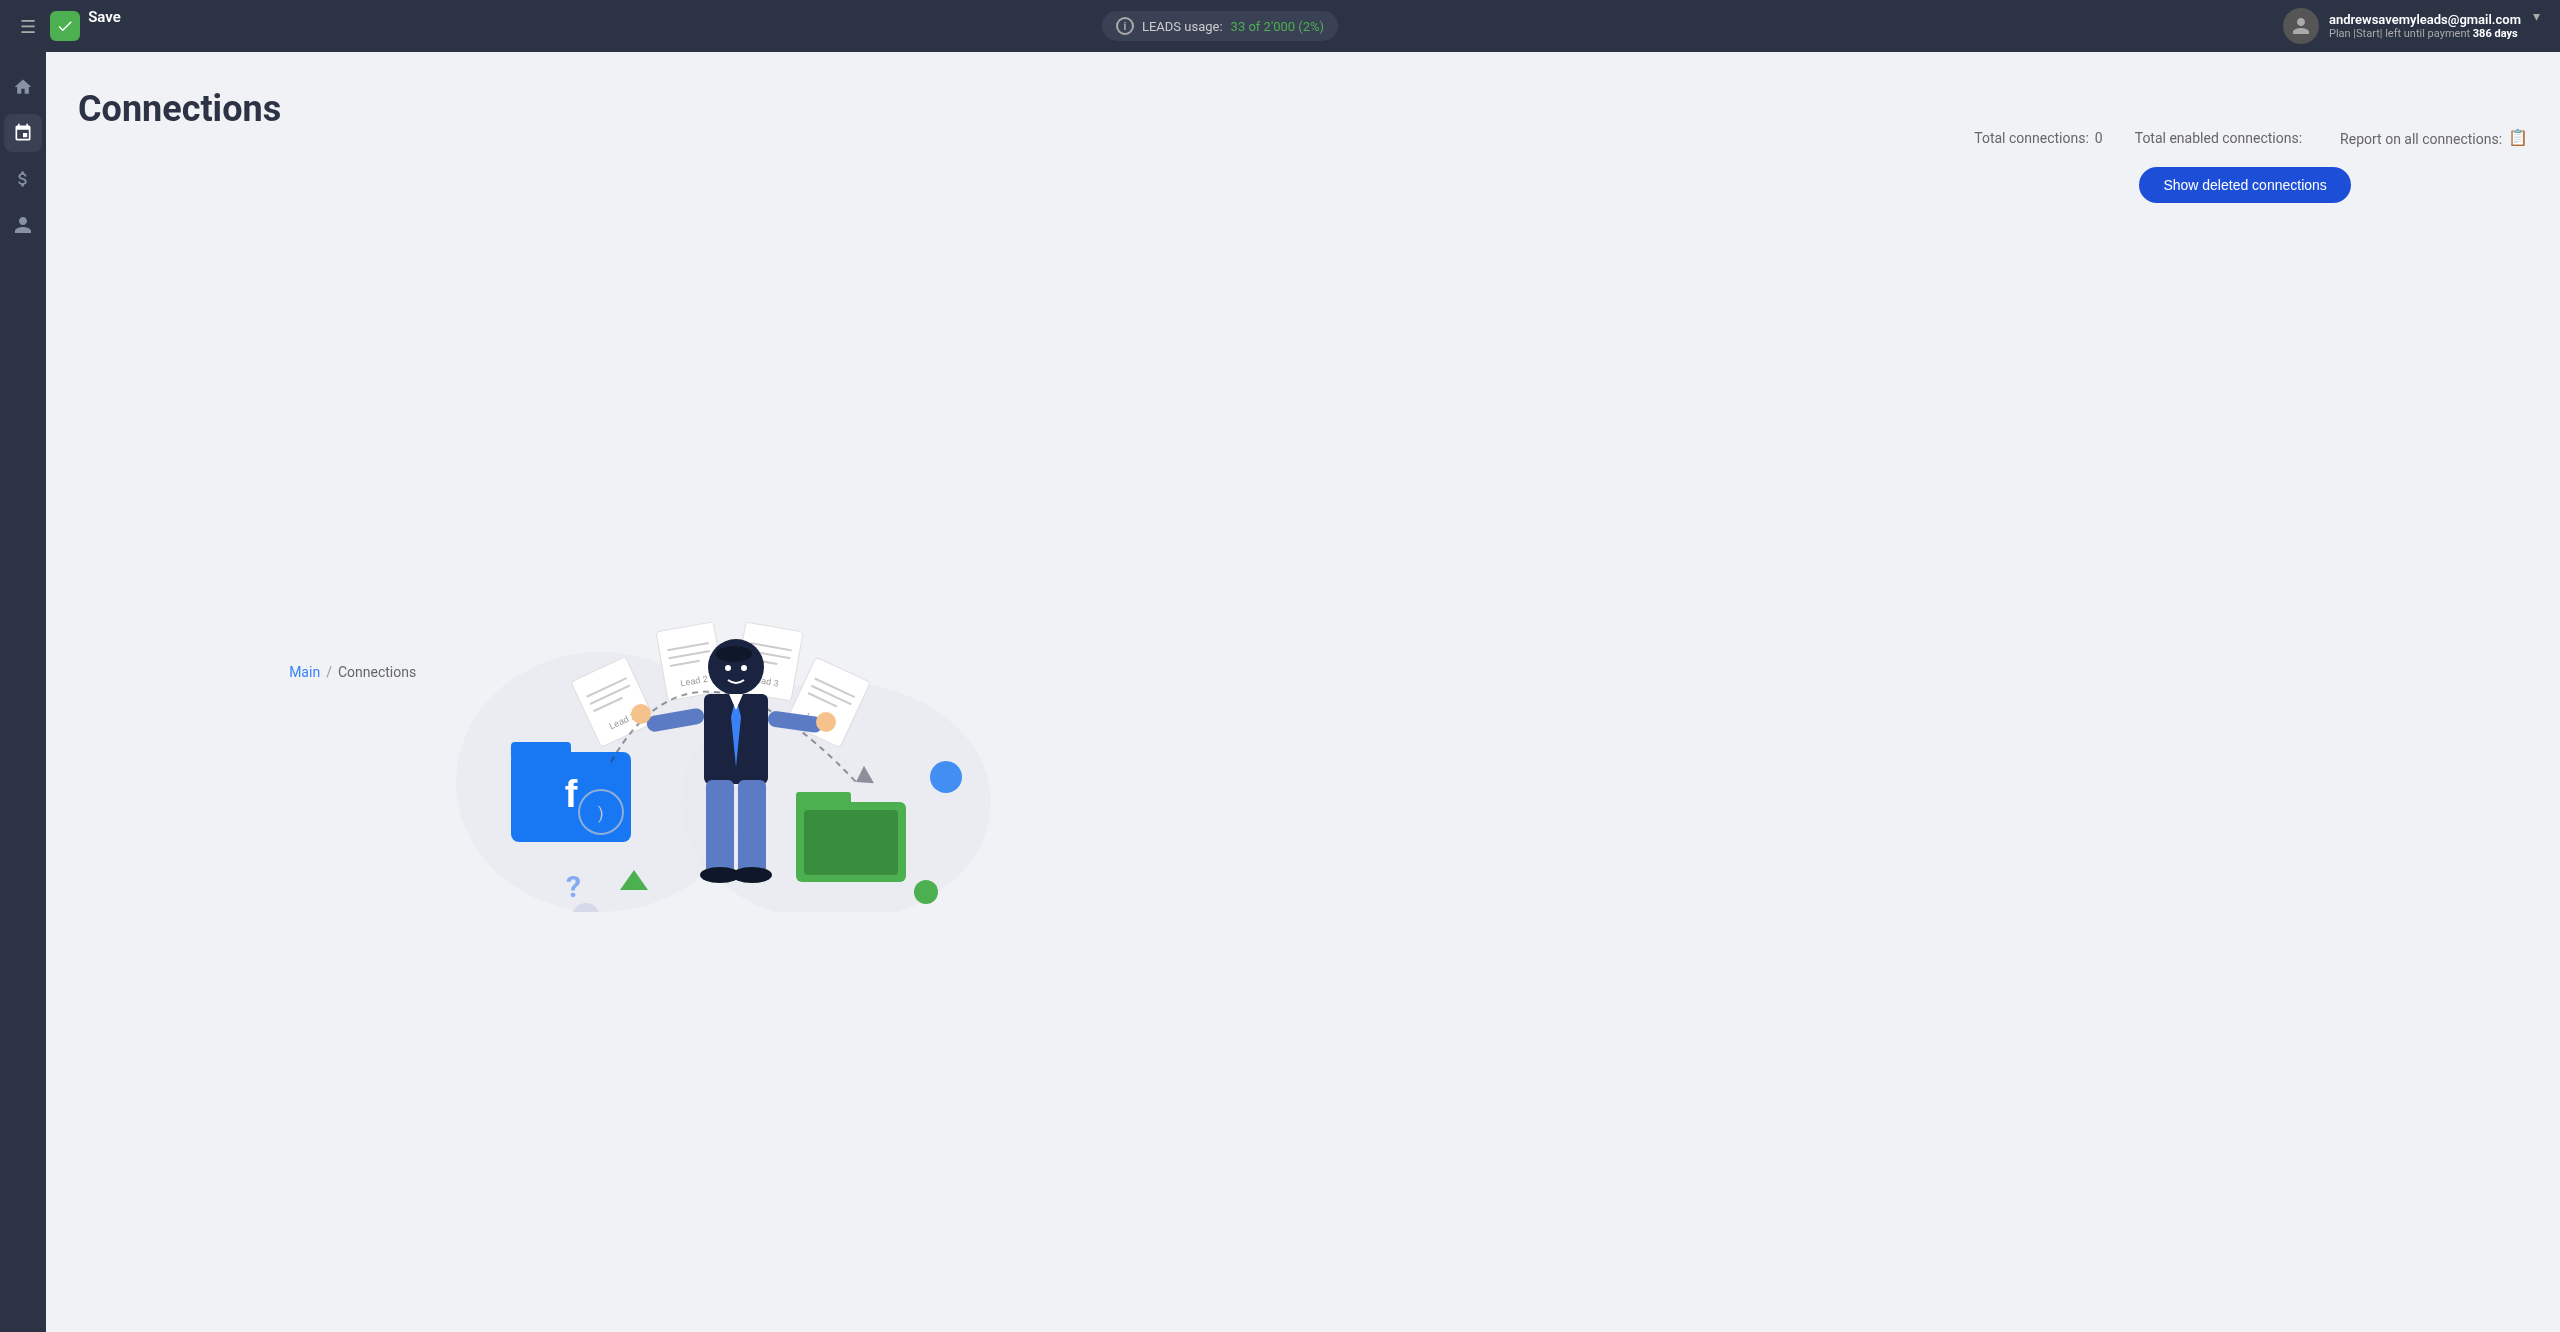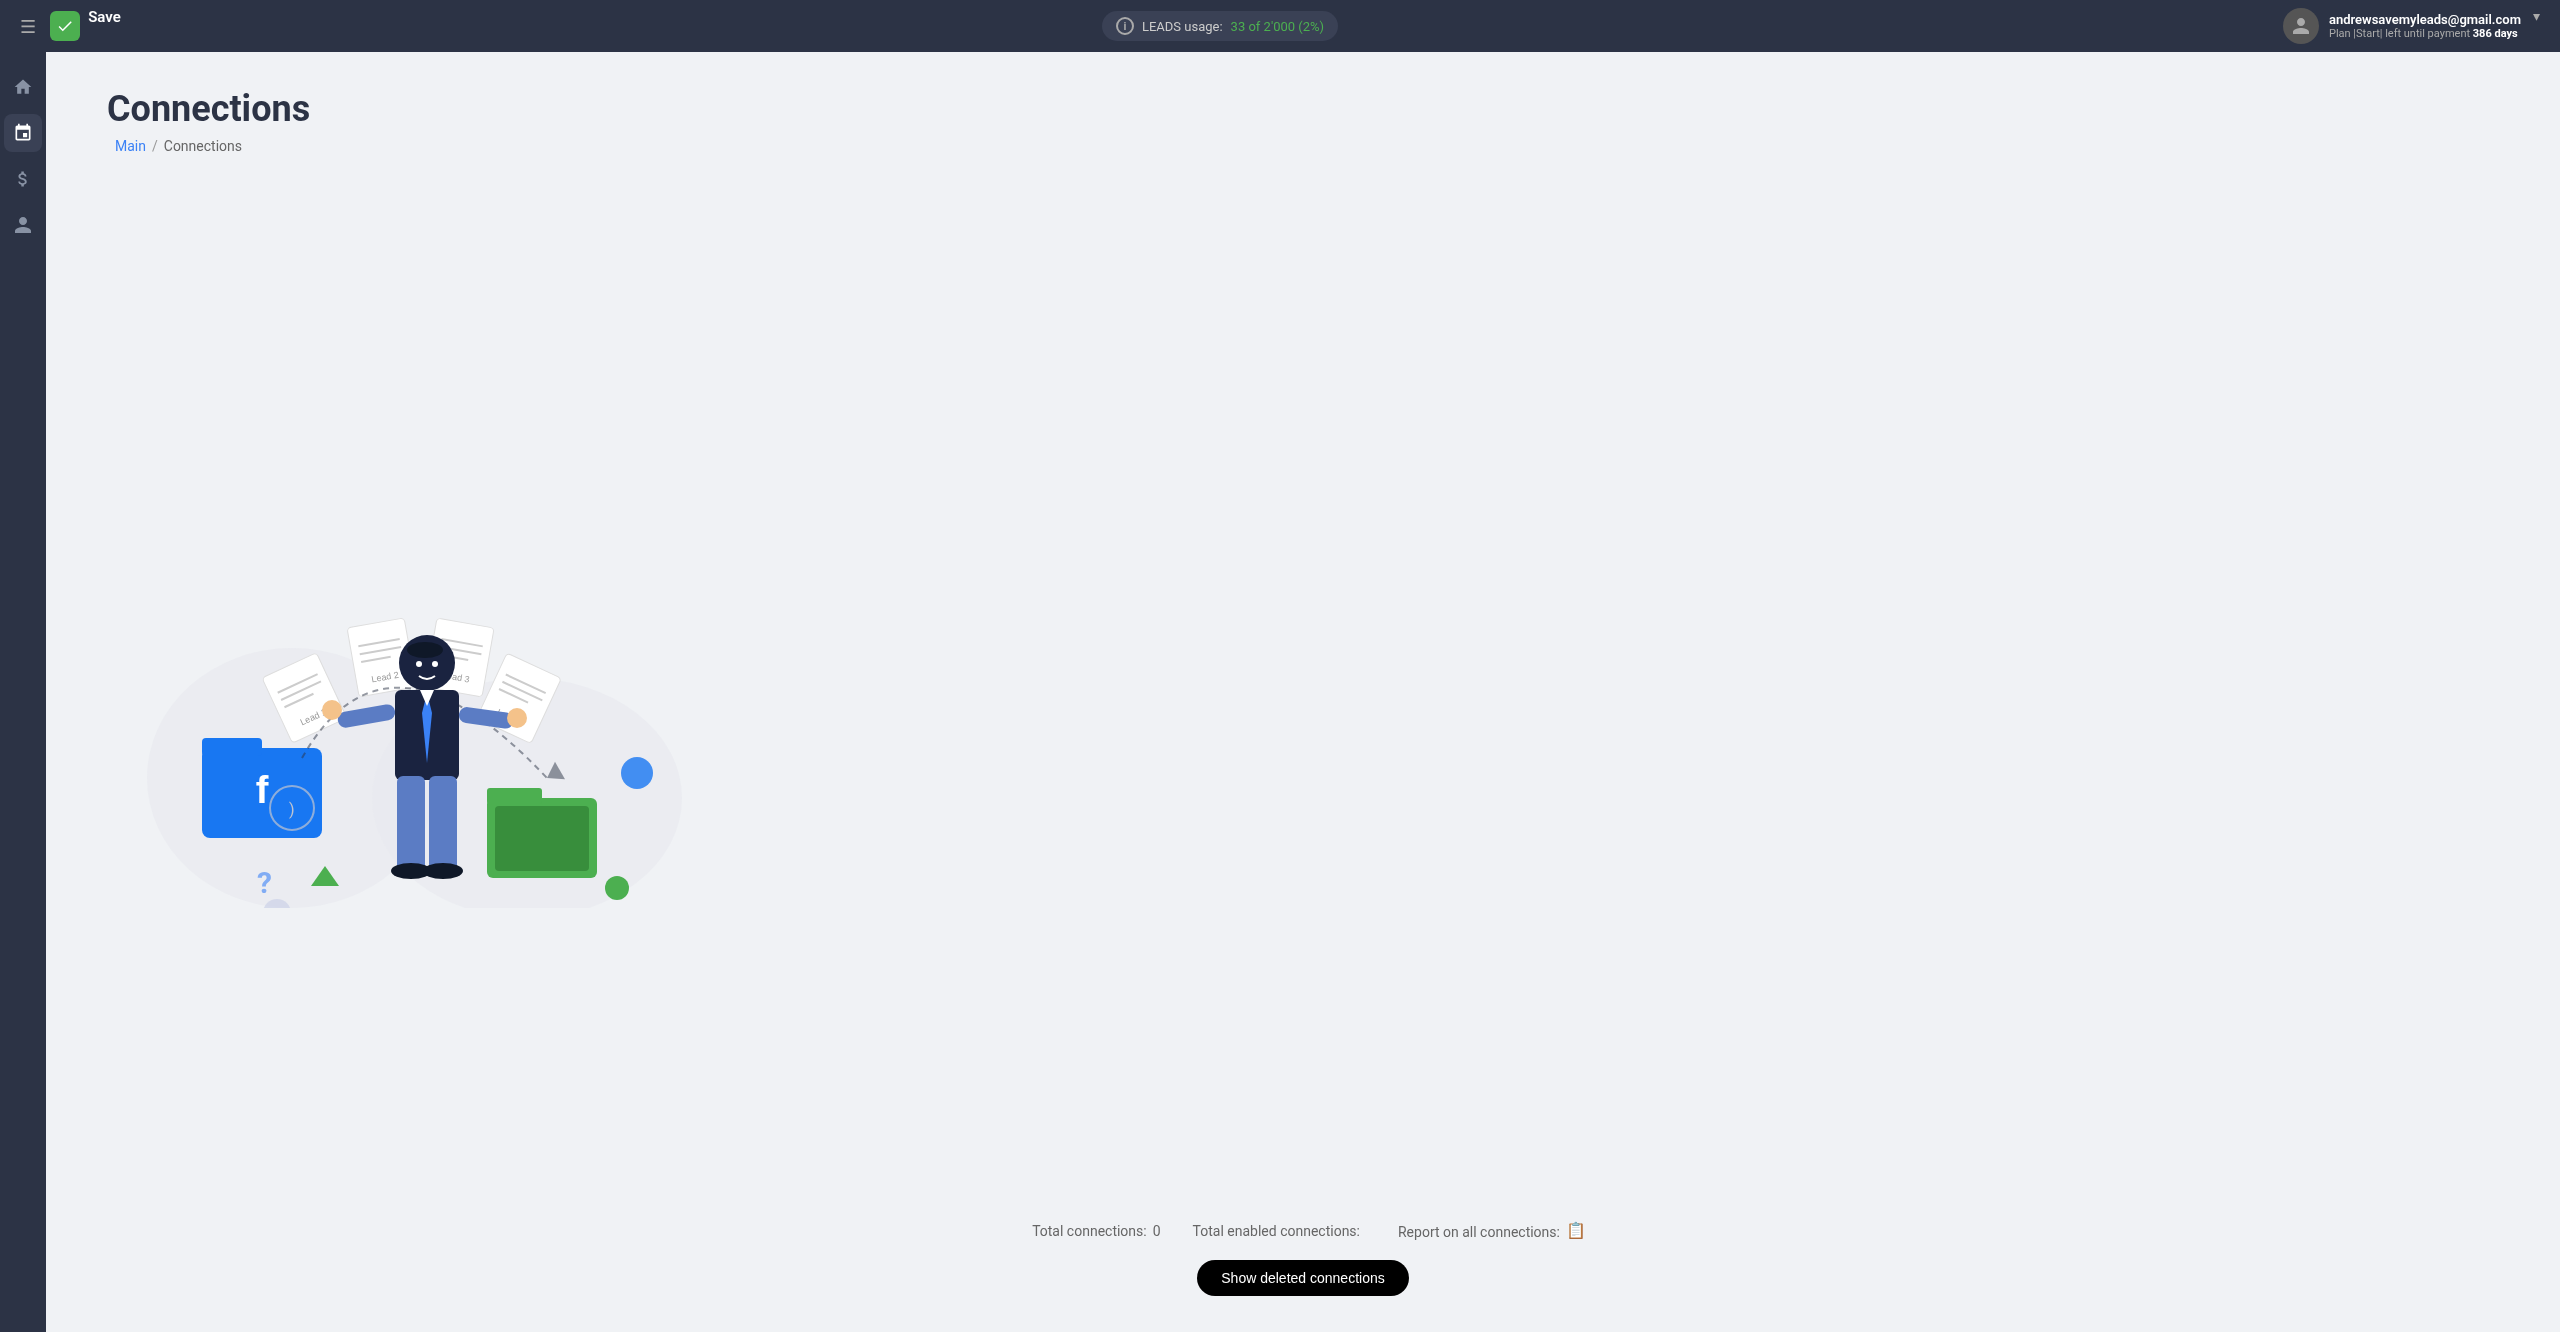--- a/index.html
+++ b/index.html
@@ -87,23 +87,23 @@
       font-size: 18px;
       transition: background 0.2s;
     }
     .sidebar-item.active { background: #3a4155; color: white; }
 
     
     .content {
       flex: 1;
       background: #f0f2f5;
       overflow-y: auto;
-      padding: 36px 61px;
-      display: flex;
-      flex-direction: column;
+      padding: 36px 32px;
+      display: flex;
+      flex-direction: row;
     }
 
     .page-title {
       font-size: 36px;
       font-weight: 700;
       color: #2c3345;
       margin-bottom: 8px;
     }
 
     .breadcrumb {
@@ -176,21 +176,21 @@
       display: flex;
       align-items: center;
       gap: 20px;
       font-size: 14px;
       color: #666;
     }
     .stats-row .stat-item { display: flex; align-items: flex-end; gap: 6px; margin-left: 12px; }
     .report-icon { font-size: 16px; cursor: pointer; color: #999; }
 
     .show-deleted-btn {
-      background: #000000;
+      background: #1d4ed8;
       color: white;
       border: none;
       border-radius: 20px;
       padding: 10px 24px;
       font-size: 14px;
       cursor: pointer;
       transition: background 0.2s;
     }
 
     

